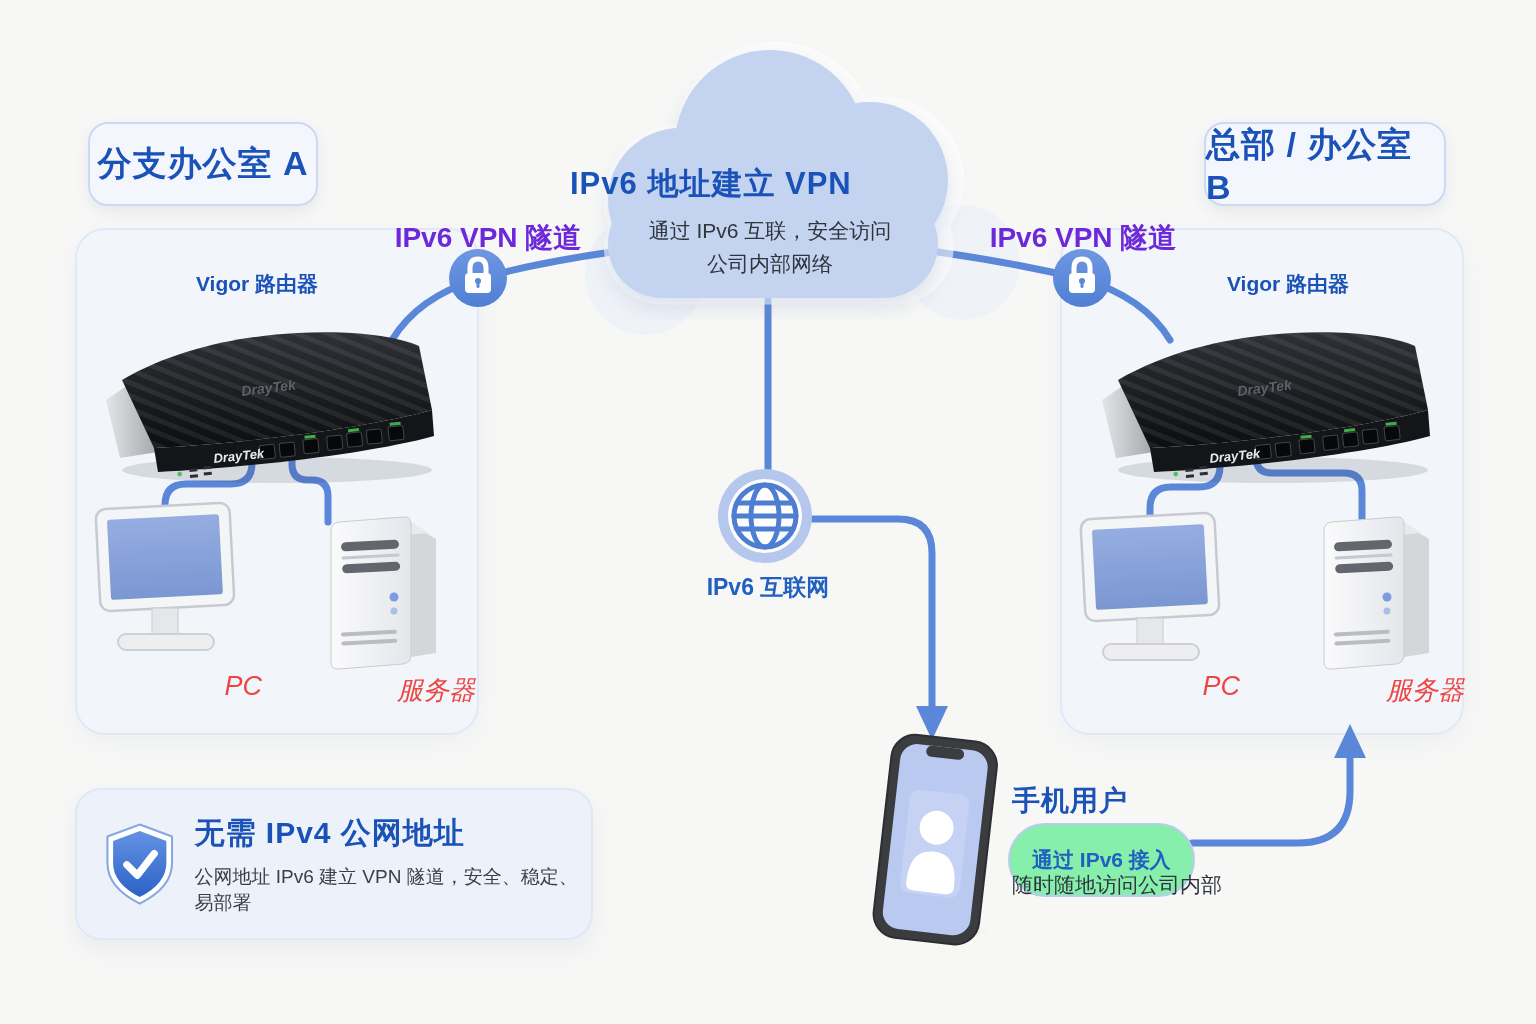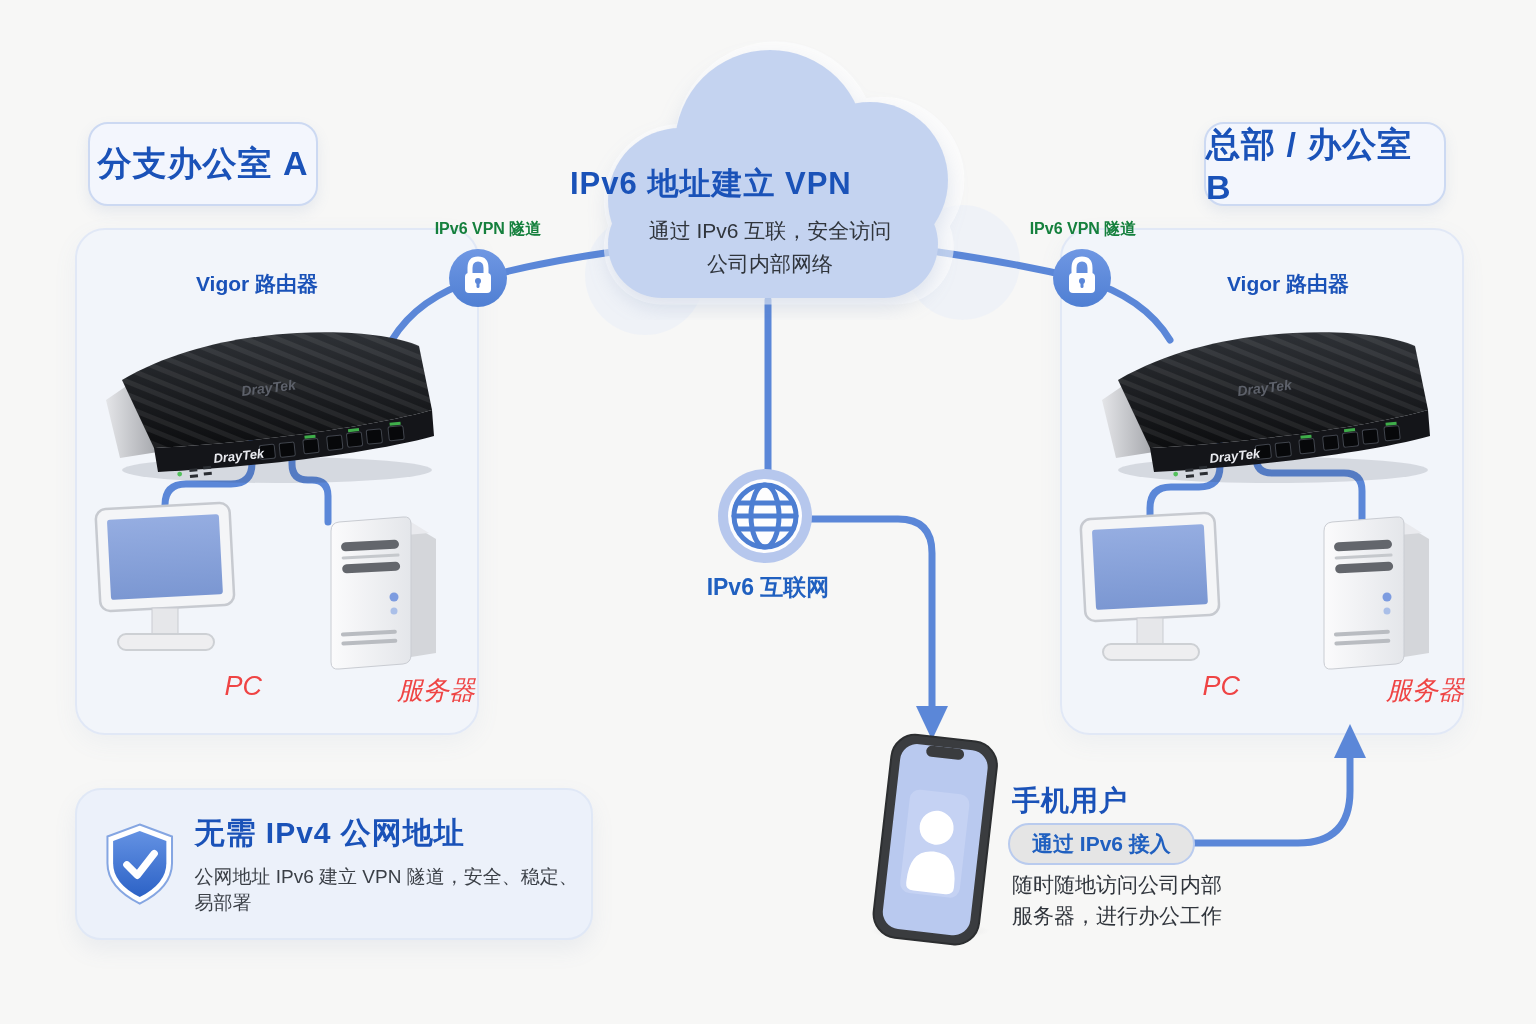--- a/index.html
+++ b/index.html
@@ -22,28 +22,28 @@
   .office-badge{
     border-radius:20px;
     background:#f3f6fd;
     border:2px solid #ccd9f2;
     box-shadow:0 6px 14px rgba(110,135,180,.12);
     display:flex;align-items:center;justify-content:center;
     font-size:34px;font-weight:bold;color:#1a52b8;letter-spacing:1px;
   }
   .cloud-title{font-size:31px;font-weight:bold;color:#1a52b8;text-align:left;letter-spacing:1px;}
   .cloud-sub{font-size:21px;color:#30353c;text-align:center;line-height:33px;}
-  .tunnel-label{width:210px;text-align:center;font-size:16px;font-weight:bold;color:#15803d;}
+  .tunnel-label{width:210px;text-align:center;font-size:28px;font-weight:bold;color:#6d28d9;}
   .vigor-label{width:210px;text-align:center;font-size:21px;font-weight:bold;color:#1a52b8;}
   .device-label{width:200px;text-align:right;font-size:26px;color:#ef4444;font-style:italic;}
   .internet-label{width:210px;text-align:center;font-size:23px;font-weight:bold;color:#2060c0;}
   .mobile-title{font-size:28px;font-weight:bold;color:#1a52b8;letter-spacing:1px;}
   .access-pill{
-    display:inline-block;border-radius:999px;background:#e5e5e5;border:2px solid #b9cbee;
-    padding:5px 22px;font-size:21px;color:#2060c0;font-weight:bold;
+    display:inline-block;border-radius:999px;background:#86efac;border:2px solid #b9cbee;
+    padding:21px 22px;font-size:21px;color:#2060c0;font-weight:bold;
   }
   .mobile-desc{font-size:21px;color:#30353c;line-height:31px;}
   .feature-card{
     border-radius:26px;background:#ecf1fa;border:2px solid #e0e8f6;
     box-shadow:0 10px 22px rgba(120,140,180,.10);
     display:flex;align-items:center;
   }
   .feature-title{font-size:30px;font-weight:bold;color:#1a52b8;letter-spacing:1px;}
   .feature-sub{font-size:19px;color:#3a3f46;margin-top:10px;}
   .phone-shadow{
@@ -297,21 +297,20 @@
       </g>
     </svg>
   </div>
 
   <div class="abs mobile-title" style="left:1012px;top:782px">手机用户</div>
   <div class="abs" style="left:1008px;top:823px">
     <span class="access-pill">通过 IPv6 接入</span>
   </div>
   <div class="abs mobile-desc" style="left:1012px;top:869px">
     <div>随时随地访问公司内部</div>
-    <div>服务器，进行办公工作</div>
   </div>
 
   <div class="abs feature-card" style="left:75px;top:788px;width:514px;height:148px">
     <svg style="margin-left:24px" width="86" height="102" viewBox="0 0 96 106">
       <path d="M 48 4 L 88 19 V 52 Q 88 82 48 102 Q 8 82 8 52 V 19 Z" fill="#ffffff" stroke="#85a6e2" stroke-width="2.5"></path>
       <path d="M 48 12 L 81 24.5 V 52 Q 81 77 48 94 Q 15 77 15 52 V 24.5 Z" fill="url(#gShield)"></path>
       <polyline points="32,54 45,67 66,40" stroke="#ffffff" stroke-width="9" fill="none" stroke-linecap="round" stroke-linejoin="round"></polyline>
     </svg>
     <div style="margin-left:16px">
       <div class="feature-title">无需 IPv4 公网地址</div>

